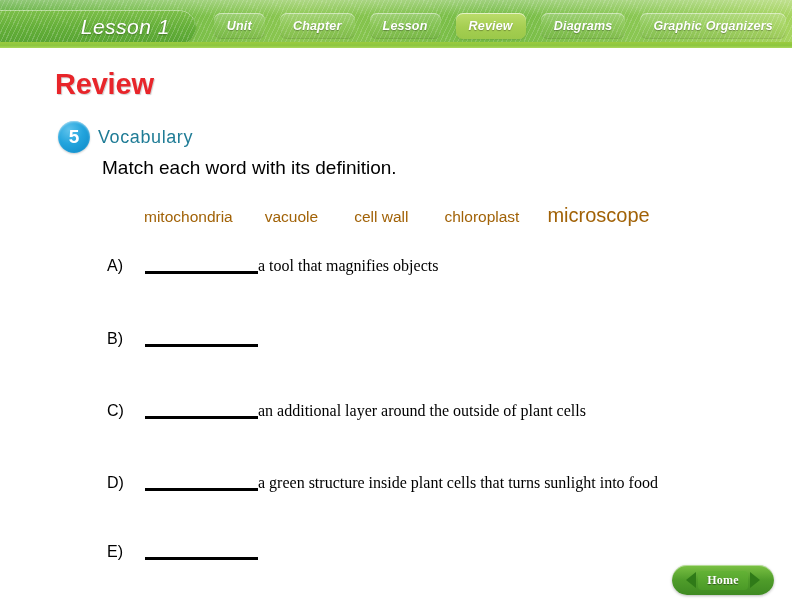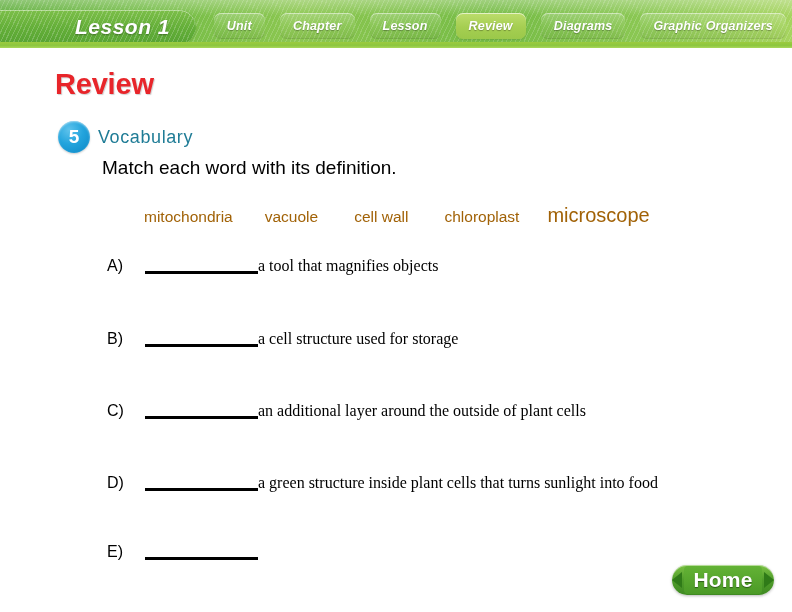--- a/index.html
+++ b/index.html
@@ -65,21 +65,21 @@
     box-shadow: inset 0 1px 0 rgba(255,255,255,0.45), 0 1px 2px rgba(0,0,0,0.12);
     display: flex;
     align-items: center;
     justify-content: flex-end;
     padding-right: 26px;
     box-sizing: border-box;
   }
   .lesson-tab-label {
     color: #ffffff;
     font-size: 21px;
-    font-weight: bold;
+    font-weight: normal;
     letter-spacing: 0.5px;
     text-shadow: 0 1px 2px rgba(0,0,0,0.35);
     font-style: italic;
     margin-left: 32px;
   }
 
   
   .navtabs {
     position: absolute;
     right: 6px;
@@ -245,24 +245,25 @@
   }
   .home-arrow.right {
     border-left: 10px solid #2f7a18;
     margin-left: 2px;
   }
   .home-center {
     background: linear-gradient(180deg, #63b235 0%, #4b9a27 100%);
     border-radius: 4px;
     padding: 2px 9px;
     color: #ffffff;
-    font-size: 21px;
+    font-size: 12px;
     font-weight: bold;
     text-shadow: 0 1px 1px rgba(0,0,0,0.45);
     letter-spacing: 0.2px;
+    font-family: Liberation Serif, serif;
   }
 </style>
 </head>
 <body>
 
 <div class="header">
   <div class="header-sheen"></div>
 
   <div class="lesson-tab">
     <span class="lesson-tab-label">Lesson 1</span>
@@ -303,21 +304,20 @@
 
 <div class="qrow a">
   <div class="qlabel">A)</div>
   <div class="qblank"></div>
   <div class="qdef">a tool that magnifies objects</div>
 </div>
 
 <div class="qrow b">
   <div class="qlabel">B)</div>
   <div class="qblank"></div>
-  <div class="qdef">a cell structure used for storage</div>
 </div>
 
 <div class="qrow c">
   <div class="qlabel">C)</div>
   <div class="qblank"></div>
   <div class="qdef">an additional layer around the outside of plant cells</div>
 </div>
 
 <div class="qrow d">
   <div class="qlabel">D)</div>

